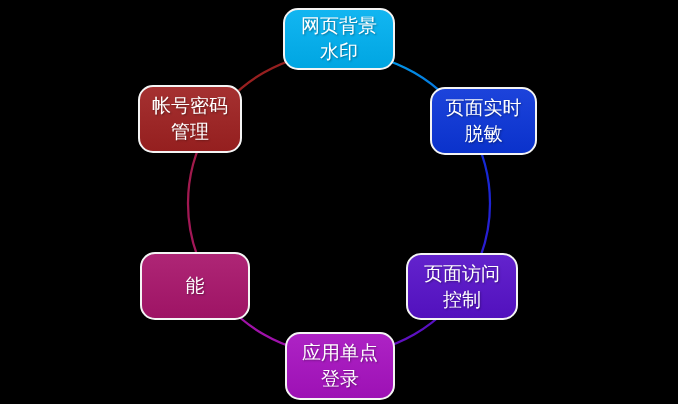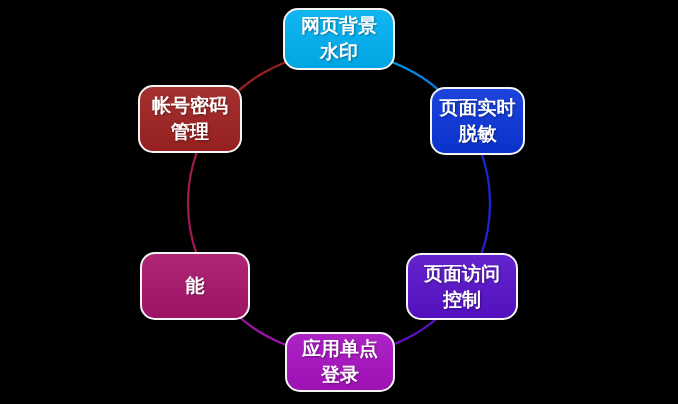--- a/index.html
+++ b/index.html
@@ -31,30 +31,30 @@
     position: absolute;
     box-sizing: border-box;
     border: 2.5px solid #f4f4f4;
     border-radius: 15px;
     display: flex;
     flex-direction: column;
     align-items: center;
     justify-content: center;
     color: #ffffff;
     font-size: 19px;
-    font-weight: bold;
+    font-weight: normal;
     line-height: 26px;
     text-align: center;
     text-shadow: 1px 1px 2px rgba(0,0,0,0.35);
     background-image: linear-gradient(rgba(255,255,255,0.07), rgba(0,0,0,0.06));
   }
   .node-top    { left: 283px; top:   8px; width: 112px; height: 62px; }
-  .node-tr     { left: 430px; top:  87px; width: 95px; height: 68px; }
+  .node-tr     { left: 430px; top:  87px; width: 107px; height: 68px; }
   .node-br     { left: 406px; top: 253px; width: 112px; height: 67px; }
-  .node-bottom { left: 285px; top: 332px; width: 110px; height: 60px; }
+  .node-bottom { left: 285px; top: 332px; width: 110px; height: 68px; }
   .node-bl     { left: 140px; top: 252px; width: 110px; height: 68px; }
   .node-tl     { left: 138px; top:  85px; width: 104px; height: 68px; }
   .node .line { display: block; }
 </style>
 </head>
 <body>
 
 <div class="canvas">
 
   <svg class="arcs" viewBox="0 0 678 404" xmlns="http://www.w3.org/2000/svg">

